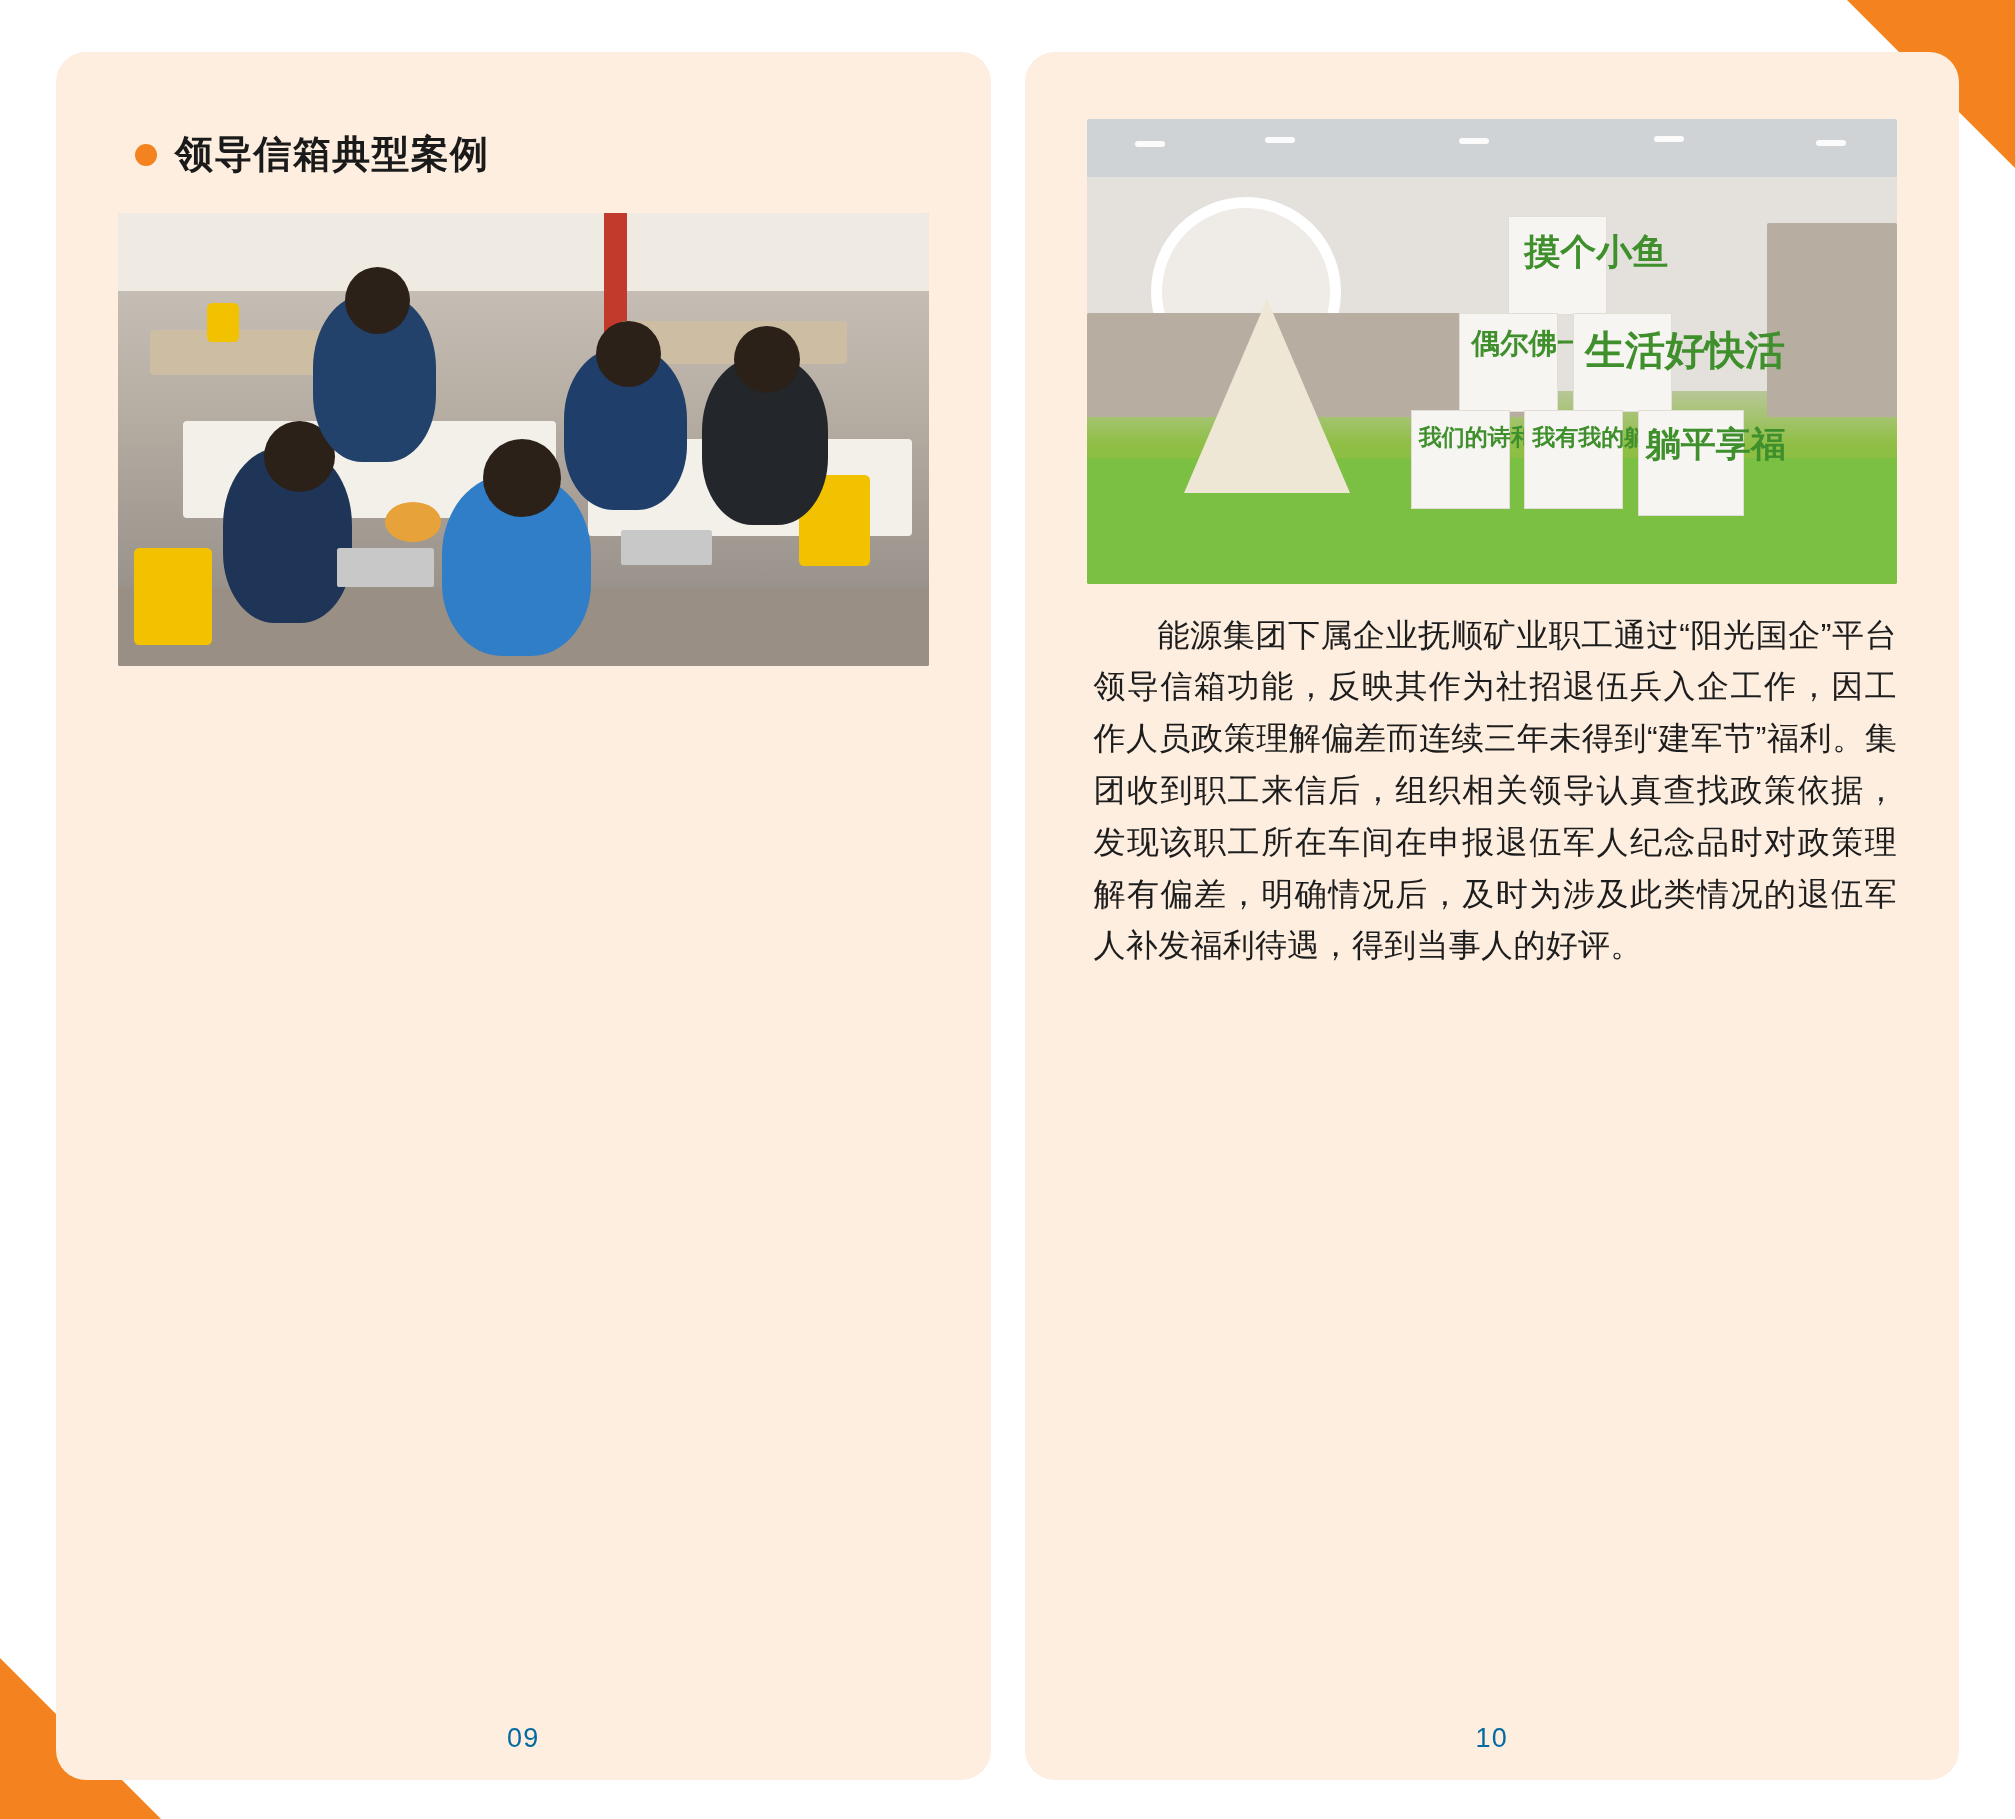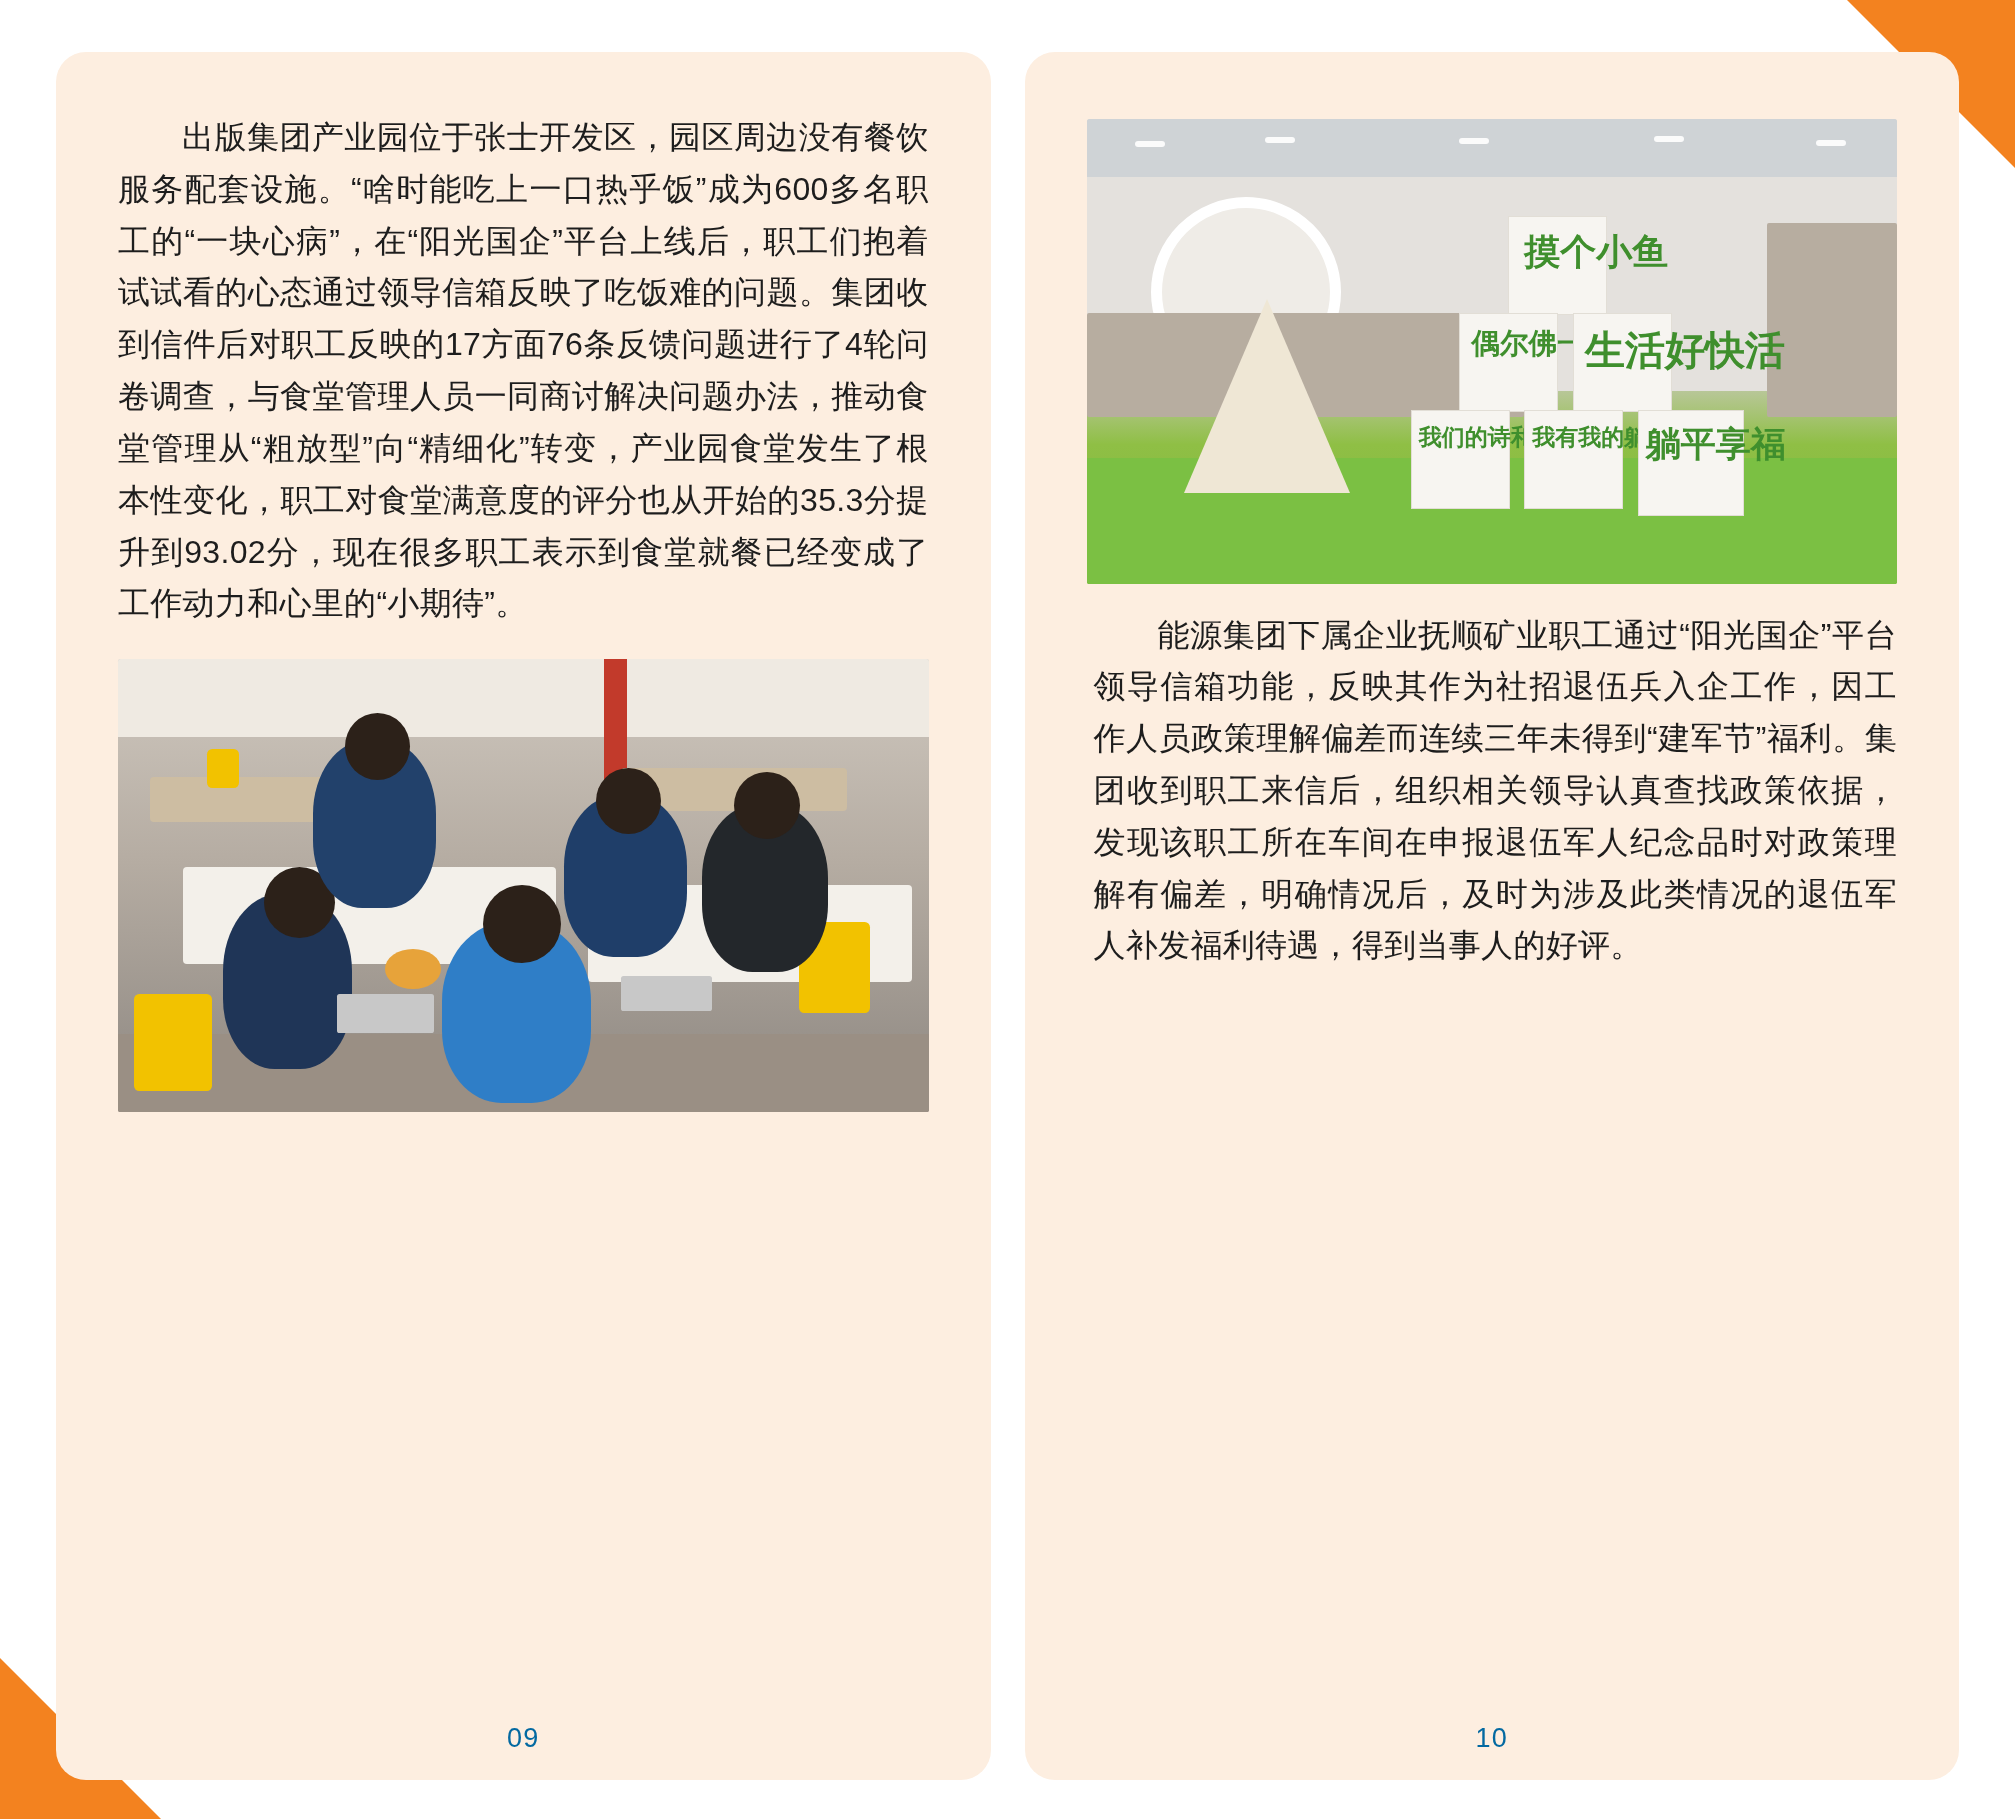--- a/index.html
+++ b/index.html
@@ -136,22 +136,25 @@
 </head>
 <body>
 
 <div class="corner-tr"></div>
 <div class="corner-bl"></div>
 
 <div class="spread">
 
   <div class="page">
 
-
-    <p class="para">出版集团产业园位于张士开发区，园区周边没有餐饮服务配套设施。“啥时能吃上一口热乎饭”成为600多名职工的“一块心病”，在“阳光国企”平台上线后，职工们抱着试试看的心态通过领导信箱反映了吃饭难的问题。集团收到信件后对职工反映的17方面76条反馈问题进行了4轮问卷调查，与食堂管理人员一同商讨解决问题办法，推动食堂管理从“粗放型”向“精细化”转变，产业园食堂发生了根本性变化，职工对食堂满意度的评分也从开始的35.3分提升到93.02分，现在很多职工表示到食堂就餐已经变成了工作动力和心里的“小期待”。</p>
+    <div class="section-heading">
+      <span class="bullet-dot"></span>
+      <span class="title">领导信箱典型案例</span>
+    </div>
+
 
     <div class="photo photo-canteen">
       <div class="c-wallTop"></div>
       <div class="c-redpillar"></div>
       <div class="c-floor"></div>
 
       <div class="c-table" style="left:8%; top:46%; width:46%; height:97px;"></div>
       <div class="c-table" style="left:58%; top:50%; width:40%; height:97px;"></div>
       <div class="c-table" style="left:4%; top:26%; width:26%; height:45px; background:#cdbda2;"></div>
       <div class="c-table" style="left:62%; top:24%; width:28%; height:43px; background:#cdbda2;"></div>

